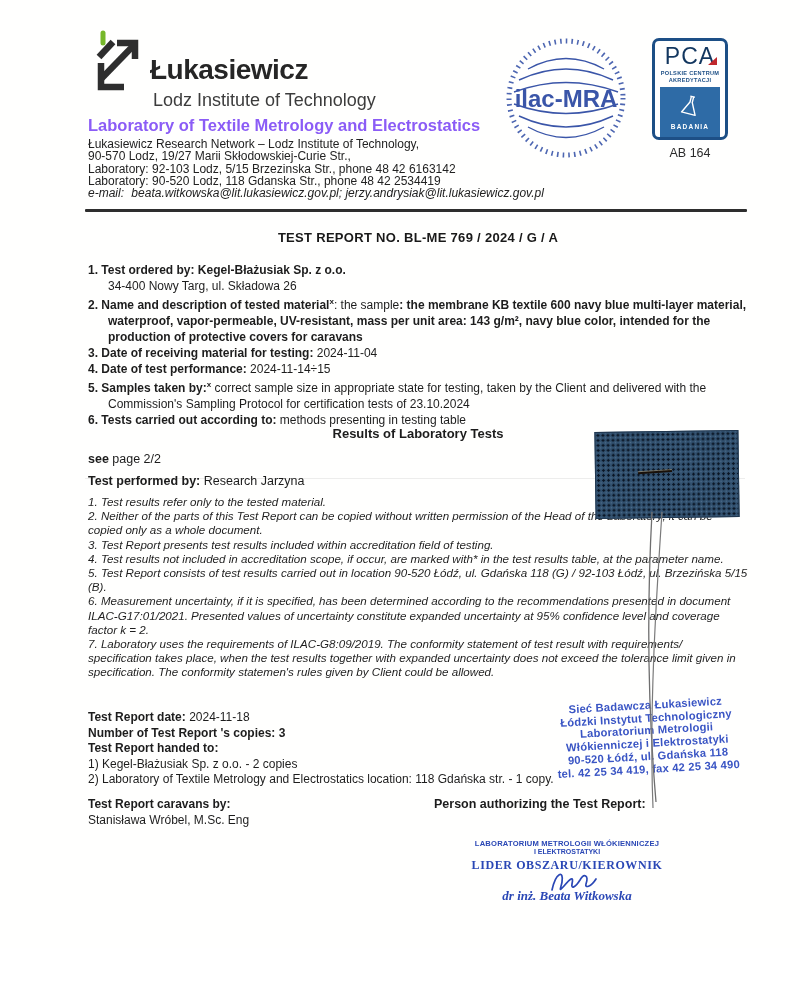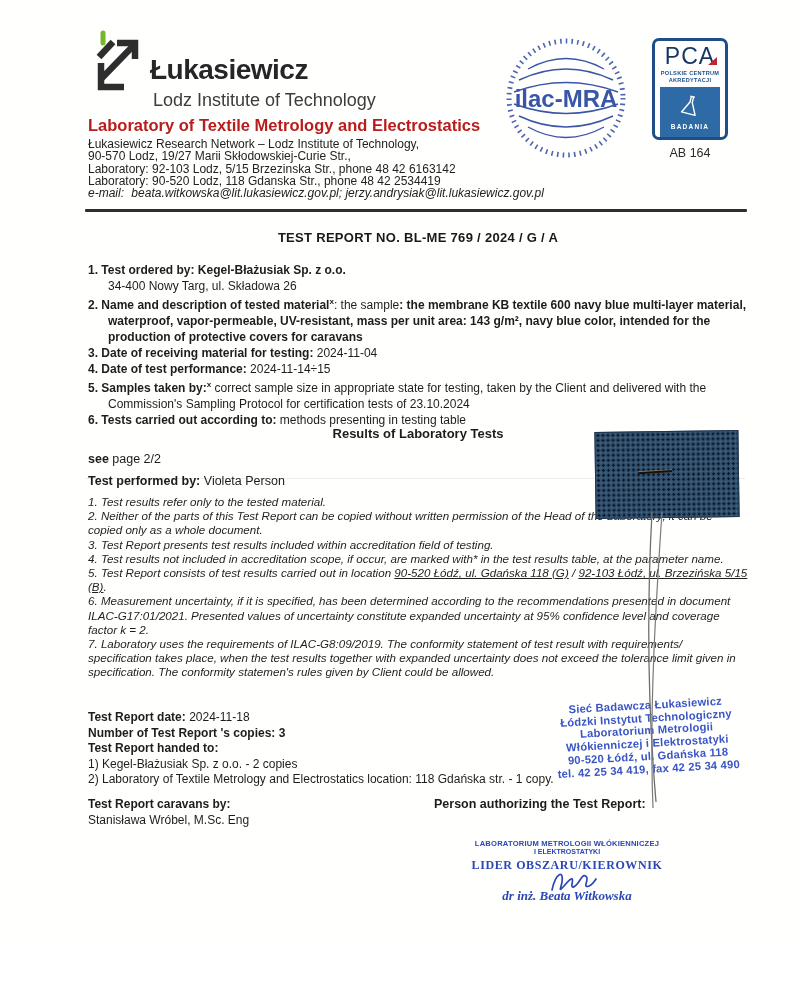--- a/index.html
+++ b/index.html
@@ -1,27 +1,27 @@
 <!DOCTYPE html>
 <html><head>
 <meta charset="utf-8">
 <style>
   html,body{margin:0;padding:0;background:#ffffff;}
   .page{position:relative;width:800px;height:948px;background:#fffffe;overflow:hidden;
         font-family:"Liberation Sans", sans-serif;color:#1c1c1c;padding-left:14px;}
   .abs{position:absolute;}
   .b{font-weight:bold;}
   .it{font-style:italic;}
-  .u{text-decoration:underline;}
+  .u{}
   sup.x{font-size:8px;vertical-align:super;font-weight:bold;}
 
   
   .brand{left:150px;top:54px;font-size:28px;font-weight:bold;color:#262626;letter-spacing:-0.5px;}
   .brand-sub{left:153px;top:90px;font-size:18px;color:#3c3c3c;}
-  .lab-name{left:88px;top:116px;font-size:16.5px;font-weight:bold;color:#b91c1c;}
+  .lab-name{left:88px;top:116px;font-size:16.5px;font-weight:bold;color:#8b5cf6;}
   .addr{left:88px;top:138px;font-size:12px;line-height:12.3px;color:#222;}
   .divider{left:85px;top:209px;width:662px;height:3px;background:#2e2e2e;border-radius:1px;}
 
   
   .pca-box{left:652px;top:38px;width:76px;height:102px;box-sizing:border-box;border:3px solid #1d4f86;
            border-radius:7px;background:#fff;text-align:center;padding-top:3px;}
   .pca-abbr{font-size:23px;font-weight:normal;color:#12365f;letter-spacing:1px;line-height:24px;position:relative;display:inline-block;}
   .pca-red{position:absolute;right:-2px;top:13px;width:0;height:0;border-left:9px solid transparent;border-bottom:8px solid #c0272d;}
   .pca-name{font-size:5.6px;font-weight:bold;color:#1d4f86;line-height:6.6px;letter-spacing:0.3px;margin-top:2px;}
   .pca-square{margin:4px auto 0;width:60px;height:50px;background:#2e6ba6;display:flex;flex-direction:column;
@@ -164,21 +164,21 @@
       <span class="b">6.</span>
       <span class="b">Tests carried out according to:</span><span> methods presenting in testing table</span>
     </div>
   </div>
 
   <div class="abs res-heading">Results of Laboratory Tests</div>
   <div class="abs see-line">
     <span class="b">see</span><span> page  2/2</span>
   </div>
   <div class="abs performed">
-    <span class="b">Test performed by:</span><span> Violeta Person</span>
+    <span class="b">Test performed by:</span><span> Research Jarzyna</span>
   </div>
 
   <div class="abs crease"></div>
 
   <div class="abs fabric">
     <div class="staple"></div>
   </div>
   <svg class="abs thread" viewBox="0 0 120 310">
     <path d="M56 6 C52 80, 50 180, 60 296" fill="none" stroke="#6f6f6f" stroke-width="1.3"></path>
     <path d="M66 6 C60 95, 53 205, 57 302" fill="none" stroke="#7a7a7a" stroke-width="1.2"></path>

